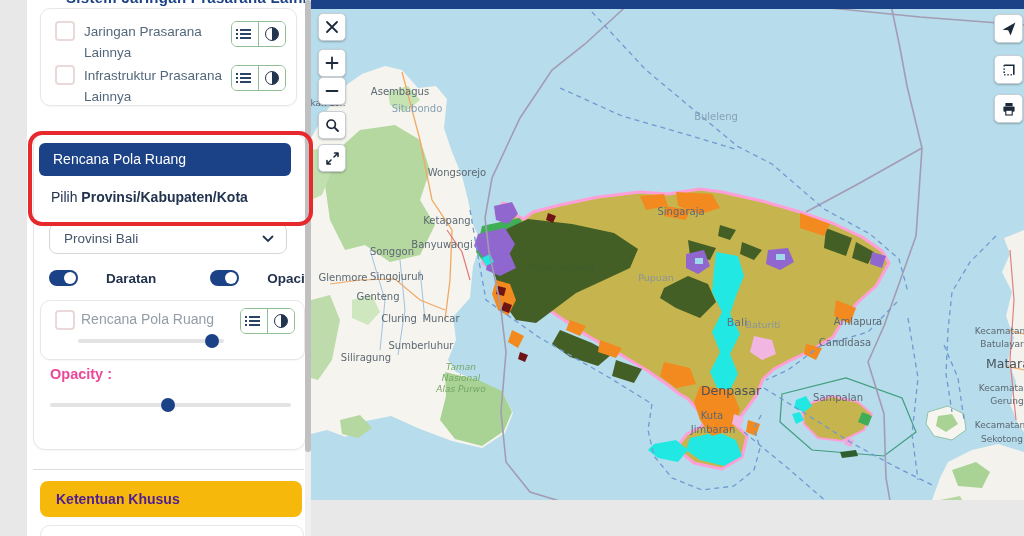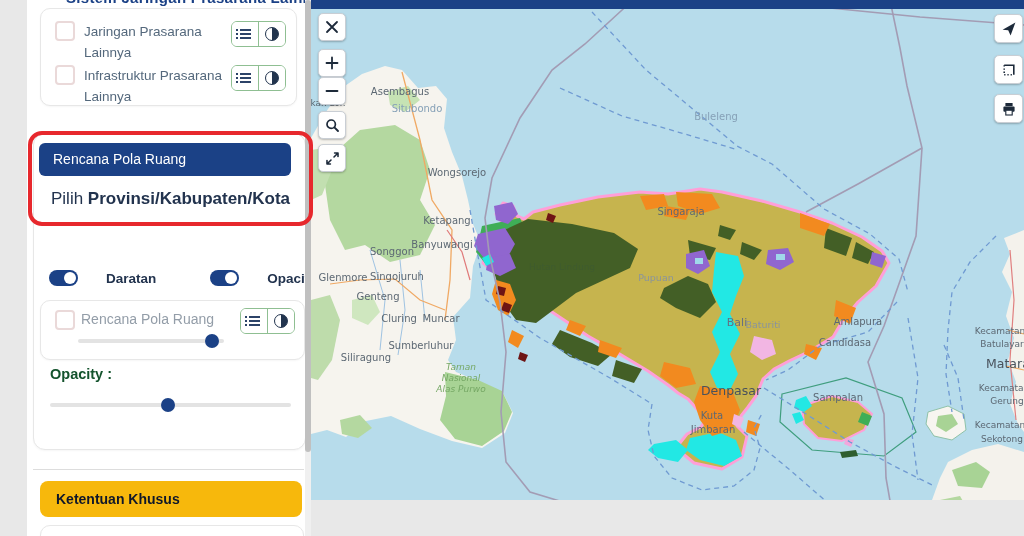--- a/index.html
+++ b/index.html
@@ -23,43 +23,43 @@
   .list-ic{display:flex;flex-direction:column;gap:2.5px;}
   .list-ic i{display:block;width:11px;height:1.8px;background:#2c4368;position:relative;}
   .list-ic i::before{content:"";position:absolute;left:-3.5px;top:0;width:1.8px;height:1.8px;background:#2c4368;}
   .half-ic{width:12px;height:12px;border-radius:50%;border:1.6px solid #22344e;
            background:linear-gradient(90deg,#fff 0 50%,#22344e 50% 100%);}
   #outerCard{left:6px;top:133px;width:271px;height:315px;border-radius:12px;}
   .redbox{position:absolute;left:1px;top:131px;width:277px;height:87px;border:4px solid var(--red);
           border-radius:14px;z-index:6;pointer-events:none;}
   .navy-header{position:absolute;left:12px;top:143px;width:252px;height:33px;background:var(--navy);
           border-radius:6px;color:#fff;font-size:14px;line-height:33px;padding-left:14px;box-sizing:border-box;z-index:5;}
-  .pilih{position:absolute;left:24px;top:189px;font-size:17px;color:#22334e;z-index:5;}
+  .pilih{position:absolute;left:24px;top:189px;font-size:14px;color:#22334e;z-index:5;}
   .pilih b{font-weight:bold;}
   .dropdown{position:absolute;left:22px;top:223px;width:238px;height:31px;border:1px solid #d6d6d6;
           border-radius:8px;background:#fff;display:flex;align-items:center;box-sizing:border-box;padding:0 12px 0 14px;}
   .dropdown span{font-size:13.5px;color:#45566b;}
   .dropdown svg{margin-left:auto;}
   .tog-row{position:absolute;left:22px;top:270px;display:flex;align-items:center;gap:28px;}
   .toggle{width:29px;height:16px;border-radius:8px;background:var(--navy);position:relative;flex:0 0 29px;}
   .toggle::after{content:"";position:absolute;right:2px;top:2px;width:12px;height:12px;border-radius:50%;background:#fff;}
   .tog-label{font-size:13.5px;font-weight:bold;color:#22334e;margin-right:26px;}
   #innerCard{left:13px;top:300px;width:263px;height:58px;}
   #innerCard .checkbox{position:absolute;left:14px;top:9px;}
   #innerCard .in-label{position:absolute;left:40px;top:10px;font-size:14px;color:#939da8;}
   #innerCard .btn-group{position:absolute;right:9px;top:7px;}
   .slider{position:absolute;height:14px;}
   .slider .track{position:absolute;left:0;right:0;top:5px;height:4px;border-radius:2px;background:#e3e3e3;}
   .slider .knob{position:absolute;top:0;width:14px;height:14px;border-radius:50%;background:var(--navy);}
   #layerSlider{left:37px;top:33px;width:146px;}
-  .opacity-label{position:absolute;left:23px;top:366px;font-size:14.5px;font-weight:bold;color:#14532d;text-align:right;}
+  .opacity-label{position:absolute;left:23px;top:366px;font-size:14.5px;font-weight:bold;color:#ec4899;text-align:right;}
   #opacitySlider{position:absolute;left:23px;top:398px;width:241px;}
   .divider{position:absolute;left:6px;top:469px;width:271px;height:1px;background:#dddddd;}
   .yellow-header{position:absolute;left:13px;top:481px;width:262px;height:36px;background:var(--yellow);
-          border-radius:8px;color:#0f172a;font-weight:bold;font-size:14px;line-height:36px;
+          border-radius:8px;color:#4c1d95;font-weight:bold;font-size:14px;line-height:36px;
           padding-left:16px;box-sizing:border-box;}
   #cardB{left:13px;top:525px;width:262px;height:24px;}
   .scrollbar{position:absolute;right:0;top:0;width:6px;height:536px;background:#f0f0f0;}
   .scrollbar .thumb{position:absolute;left:0;top:0;width:6px;height:452px;background:#c0c0c0;border-radius:3px;}
   
   .map{position:absolute;left:311px;top:0;width:713px;height:500px;overflow:hidden;background:#b7dceb;}
   .map-topbar{position:absolute;left:0;top:0;width:713px;height:9px;background:var(--navy);z-index:4;}
   .map-btn{position:absolute;width:26px;height:26px;background:#fff;border:1px solid #c9ced4;border-radius:5px;
           box-shadow:0 1px 2px rgba(0,0,0,.25);display:flex;align-items:center;justify-content:center;z-index:5;}
   .map-btn svg{display:block;}
@@ -116,20 +116,26 @@
     </div>
   </div>
 
   <div class="card" id="outerCard"></div>
   <div class="redbox"></div>
   <div class="navy-header">Rencana Pola Ruang</div>
   <div class="pilih">
     <span>Pilih </span><b>Provinsi/Kabupaten/Kota</b>
   </div>
 
+  <div class="dropdown">
+    <span>Provinsi Bali</span>
+    <svg width="12" height="8" viewBox="0 0 12 8">
+      <path d="M1.5,1.5 L6,6 L10.5,1.5" fill="none" stroke="#22344e" stroke-width="1.8" stroke-linecap="round"></path>
+    </svg>
+  </div>
 
   <div class="tog-row">
     <div class="toggle"></div>
     <div class="tog-label">Daratan</div>
     <div class="toggle"></div>
     <div class="tog-label">Opacity</div>
   </div>
 
   <div class="card" id="innerCard">
     <div class="checkbox"></div>

